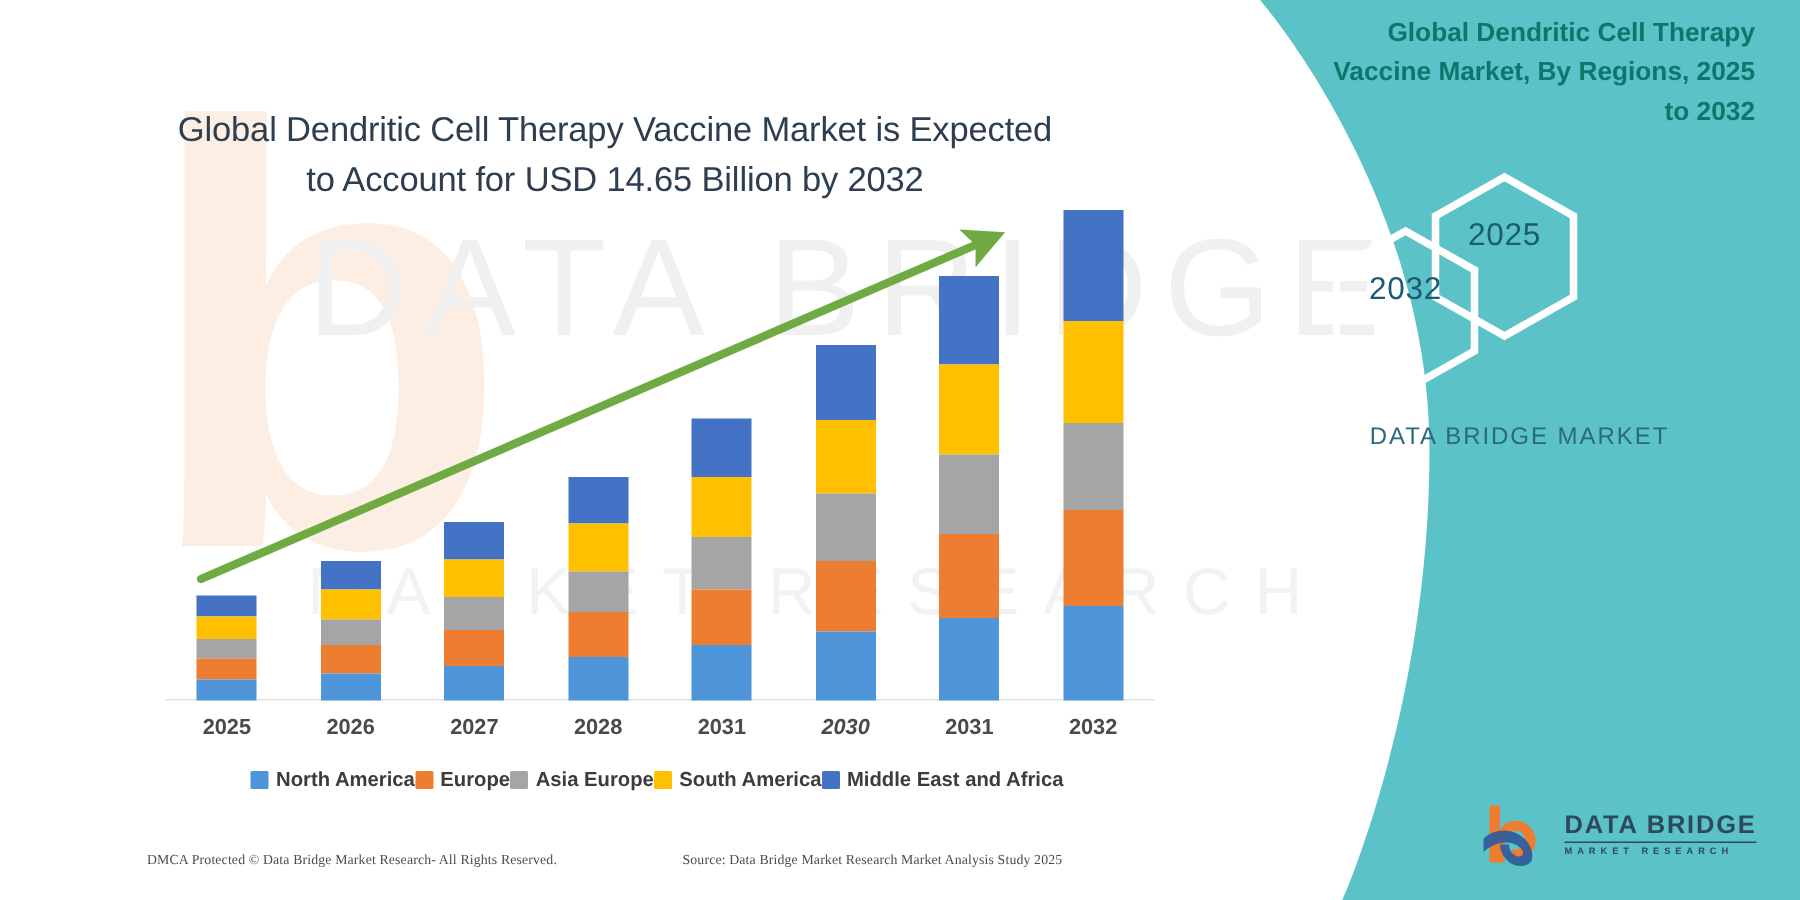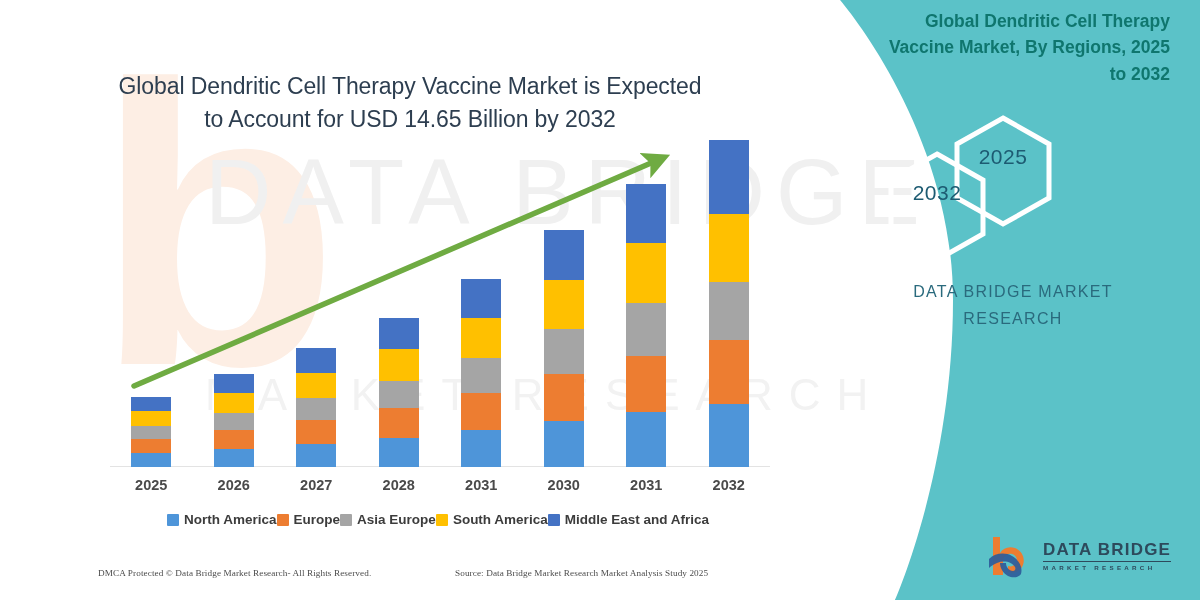--- a/index.html
+++ b/index.html
@@ -316,21 +316,21 @@
           <div class="seg" style="background: rgb(237, 125, 49); height: 63.438px;"></div>
           <div class="seg" style="background: rgb(78, 149, 217); height: 63.438px;"></div>
         </div>
       </div>
     <div id="x-labels">
         <div class="x-tick" style="left: 1.25px;">2025</div>
         <div class="x-tick" style="left: 83.75px;">2026</div>
         <div class="x-tick" style="left: 166.25px;">2027</div>
         <div class="x-tick" style="left: 248.75px;">2028</div>
         <div class="x-tick" style="left: 331.25px;">2031</div>
-        <div class="x-tick" style="left: 413.75px;">2030</div>
+        <div class="x-tick" style="left: 413.75px; font-style: italic;">2030</div>
         <div class="x-tick" style="left: 496.25px;">2031</div>
         <div class="x-tick" style="left: 578.75px;">2032</div>
       </div>
 
     <svg id="growth-arrow" viewBox="0 0 600 270" preserveAspectRatio="none">
       <defs>
         <marker id="ah" markerWidth="5" markerHeight="5" refX="2.6" refY="2.5" orient="auto">
           <path d="M0,0 L5,2.5 L0,5 L1.1,2.5 Z" fill="#6FAB42"></path>
         </marker>
       </defs>
@@ -379,21 +379,20 @@
       <div class="hex-label" style="left:172px; top:145px; width:62px; text-align:center;">2025</div>
 
       <svg class="hex" style="left:82px; top:148px;" width="110" height="120" viewBox="0 0 110 120">
         <polygon points="55,6 101,32 101,86 55,112 9,86 9,32" fill="none" stroke="#ffffff" stroke-width="5"></polygon>
       </svg>
       <div class="hex-label" style="left:106px; top:181px; width:62px; text-align:center;">2032</div>
     </div>
 
     <div id="brand-text">
       <div>DATA BRIDGE MARKET</div>
-      <div>RESEARCH</div>
     </div>
   </div>
 
   <div id="dbmr-logo">
     <svg width="50" height="46" viewBox="0 0 50 46">
       <path d="M8 4 L15 4 L15 20 C18 15 24 13 30 15 C38 18 41 27 37 34 C34 39 28 41 23 39 L23 33 C26 34 29 33 31 30 C33 26 31 22 27 21 C23 20 19 23 18 27 L18 42 L8 42 Z" fill="#ED7D31"></path>
       <path d="M4 26 C10 20 20 19 27 23 C34 27 38 34 36 41 C33 45 27 45 23 43 C18 40 15 35 15 30 L21 30 C21 34 24 38 28 38 C30 38 31 36 30 34 C27 29 19 27 12 30 C9 31 6 33 4 35 Z" fill="#2E5C9A" opacity="0.92"></path>
     </svg>
     <div id="logo-text">
       <div id="logo-name">DATA BRIDGE</div>

